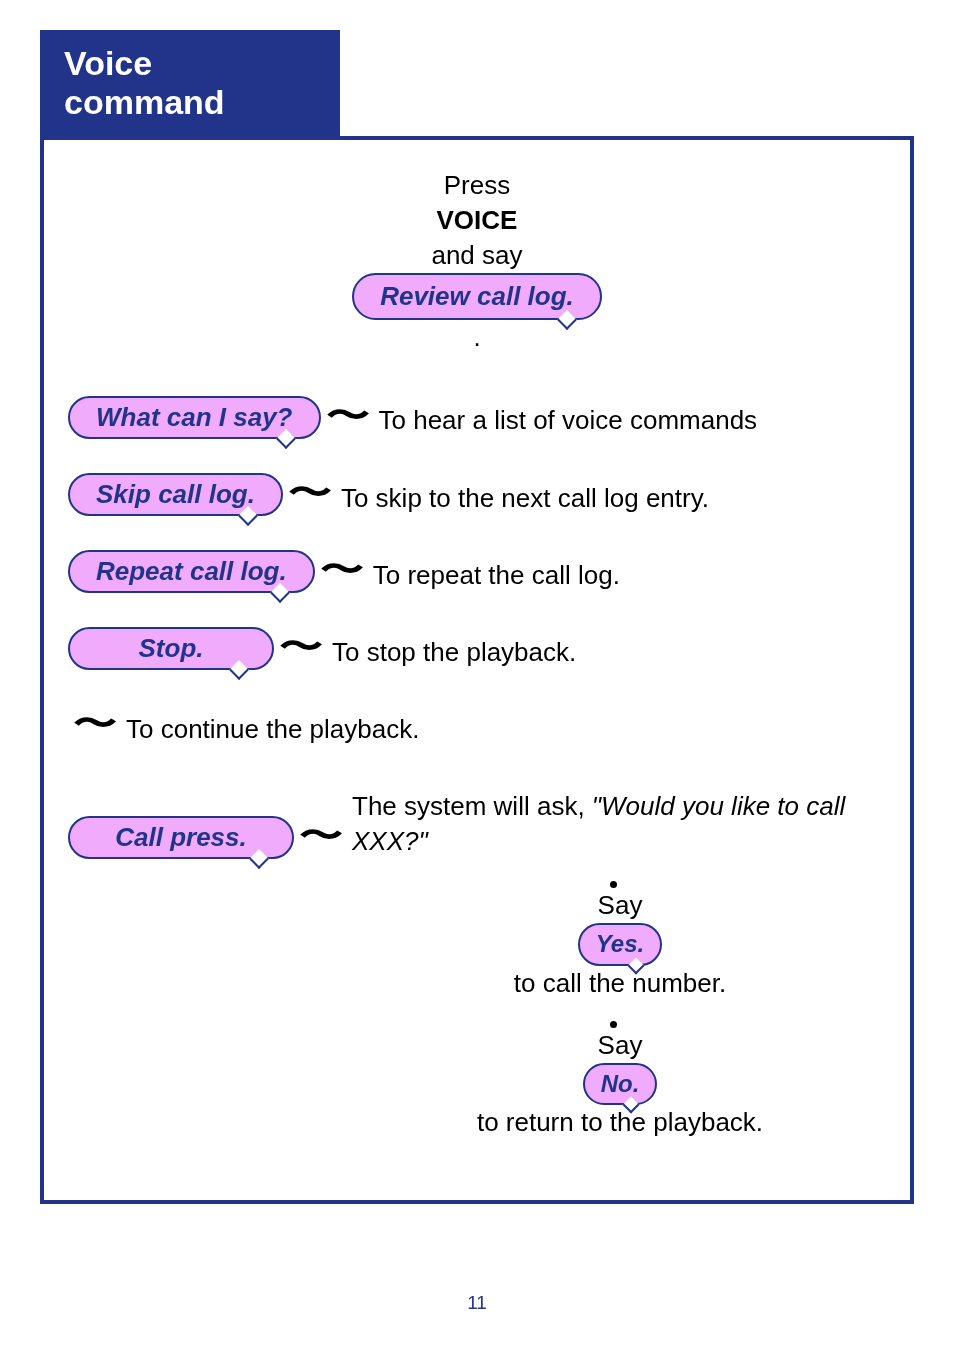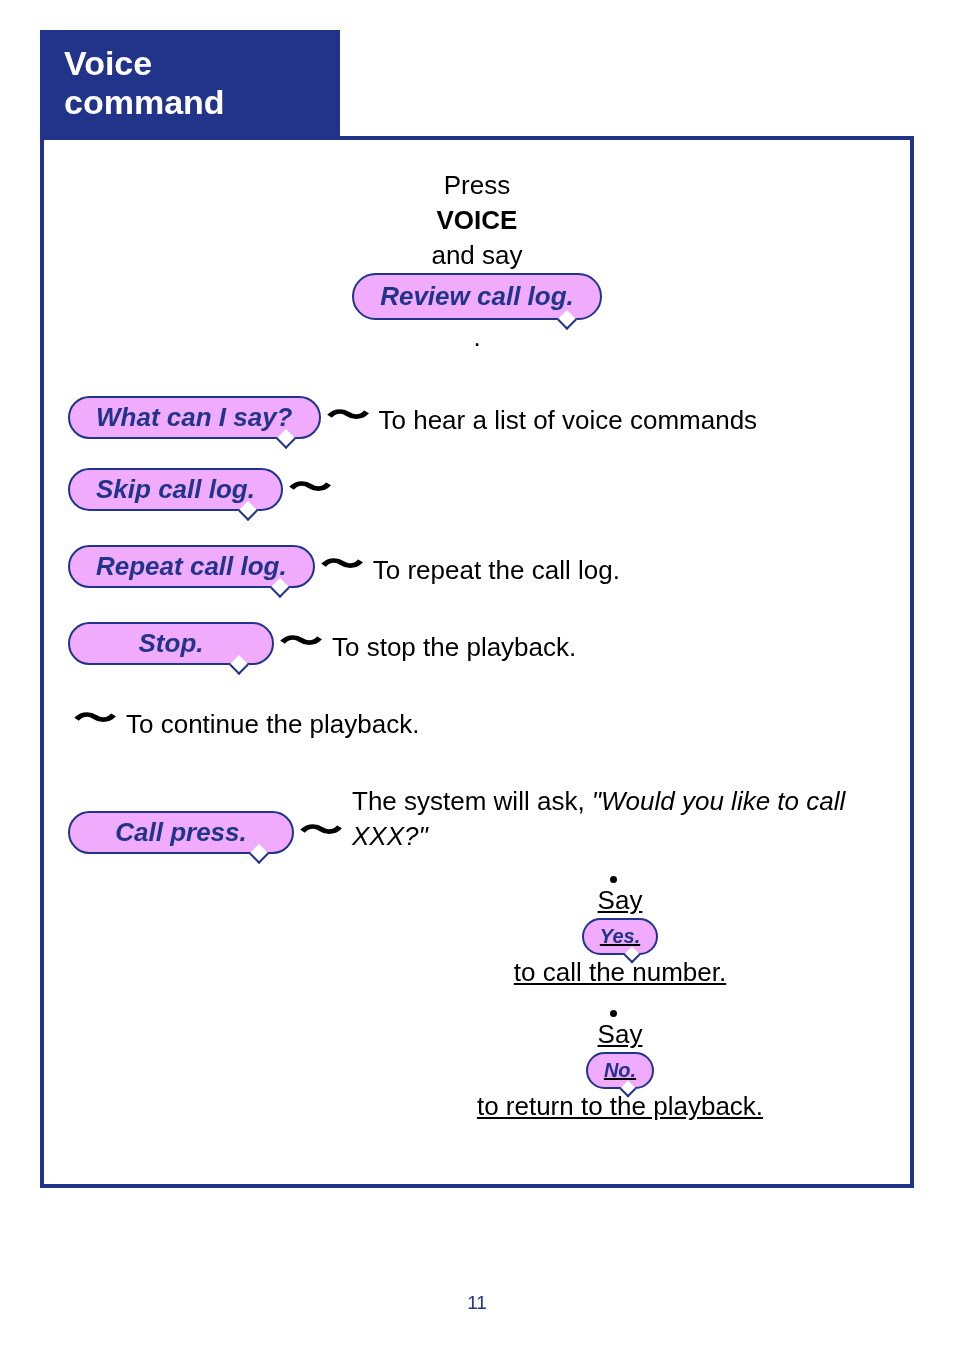--- a/index.html
+++ b/index.html
@@ -69,21 +69,21 @@
     bottom: -9px;
     right: 26px;
     width: 12px;
     height: 12px;
     border-right: 2px solid #22348a;
     border-bottom: 2px solid #22348a;
     transform: rotate(45deg);
     background: #fff;
   }
   .speech.small {
-    font-size: 20px;
+    font-size: 24px;
     padding: 3px 16px;
   }
   .speech.small::after {
     right: 18px;
     bottom: -8px;
     width: 10px;
     height: 10px;
   }
   .wave {
     font-size: 34px;
@@ -129,21 +129,20 @@
     bottom: 40px;
     left: 0;
     right: 0;
     text-align: center;
     color: #22348a;
     font-size: 19px;
   }
   .bold { font-weight: bold; }
   .indent-block {
     margin-left: 286px;
-    text-decoration: underline;
   }
 </style>
 </head>
 <body>
 
 <div class="page">
 
   <div class="header-tab">
     <span>Voice command</span>
   </div>
@@ -170,20 +169,21 @@
       </span>
       <span class="wave">〜</span>
       <span class="desc">To hear a list of voice commands</span>
     </div>
 
     <div class="cmd-row">
       <span class="speech">
         <span>Skip call log.</span>
       </span>
       <span class="wave">〜</span>
+      <span class="desc">To skip to the next call log entry.</span>
     </div>
 
     <div class="cmd-row">
       <span class="speech">
         <span>Repeat call log.</span>
       </span>
       <span class="wave">〜</span>
       <span class="desc">To repeat the call log.</span>
     </div>
 

